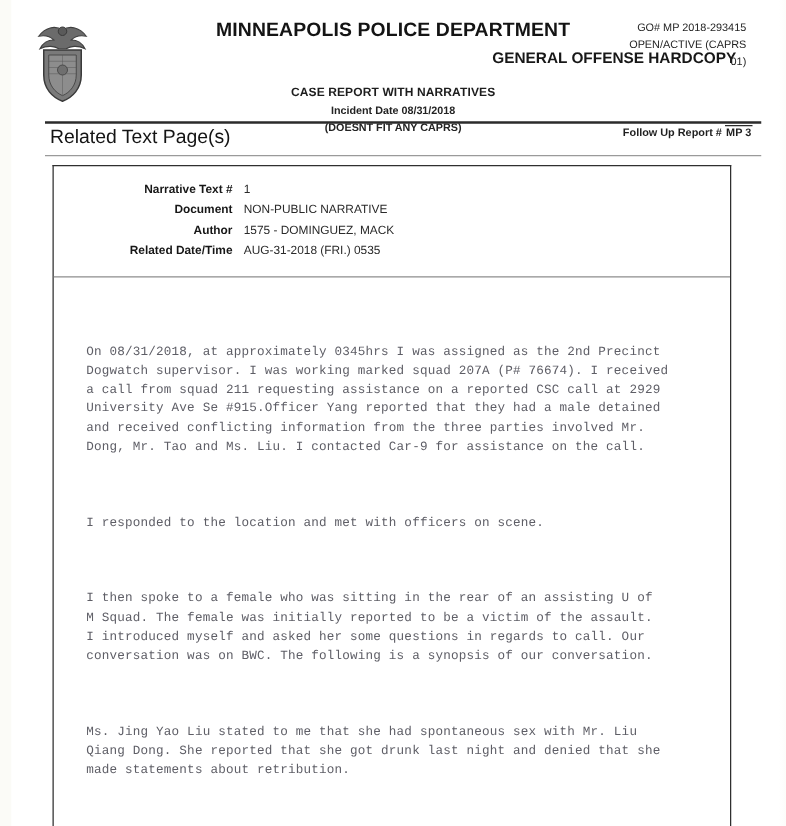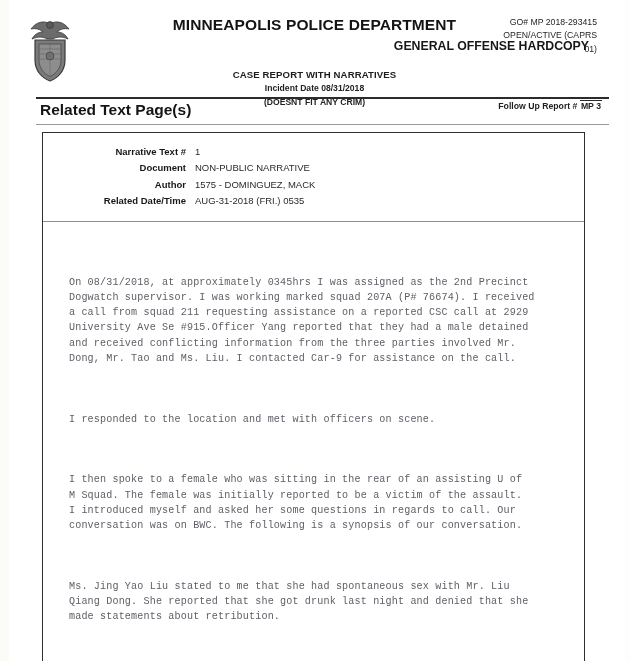--- a/index.html
+++ b/index.html
@@ -119,21 +119,21 @@
     top: 97px;
     height: 0;
     border-top: 2px solid #2b2b2b;
   }
 
   .section-title {
     position: absolute;
     left: 40px;
     top: 101px;
     font-size: 15.5px;
-    font-weight: bold;
+    font-weight: normal;
     color: #141414;
   }
 
   .followup {
     position: absolute;
     right: 27px;
     top: 101px;
     font-size: 8.7px;
     font-weight: bold;
     color: #1f1f1f;
@@ -231,21 +231,21 @@
         <path d="M28 26 V58" stroke="#555" stroke-width="0.7" opacity="0.5"></path>
         <circle cx="28" cy="38" r="4" fill="#6f6f6f" stroke="#444" stroke-width="0.7"></circle>
       </svg>
     </div>
 
     <div class="header-center">
       <div class="h-title">MINNEAPOLIS POLICE DEPARTMENT</div>
       <div class="h-sub1">GENERAL OFFENSE HARDCOPY</div>
       <div class="h-sub2">CASE REPORT WITH NARRATIVES</div>
       <div class="h-sub3">Incident Date 08/31/2018</div>
-      <div class="h-sub4">(DOESNT FIT ANY CRIM)</div>
+      <div class="h-sub4">(DOESNT FIT ANY CAPRS)</div>
     </div>
 
     <div class="header-right">
       <span class="hr-line">GO# MP 2018-293415</span>
       <span class="hr-line">OPEN/ACTIVE (CAPRS</span>
       <span class="hr-line">01)</span>
     </div>
   </div>
 
   <div class="rule-top"></div>

